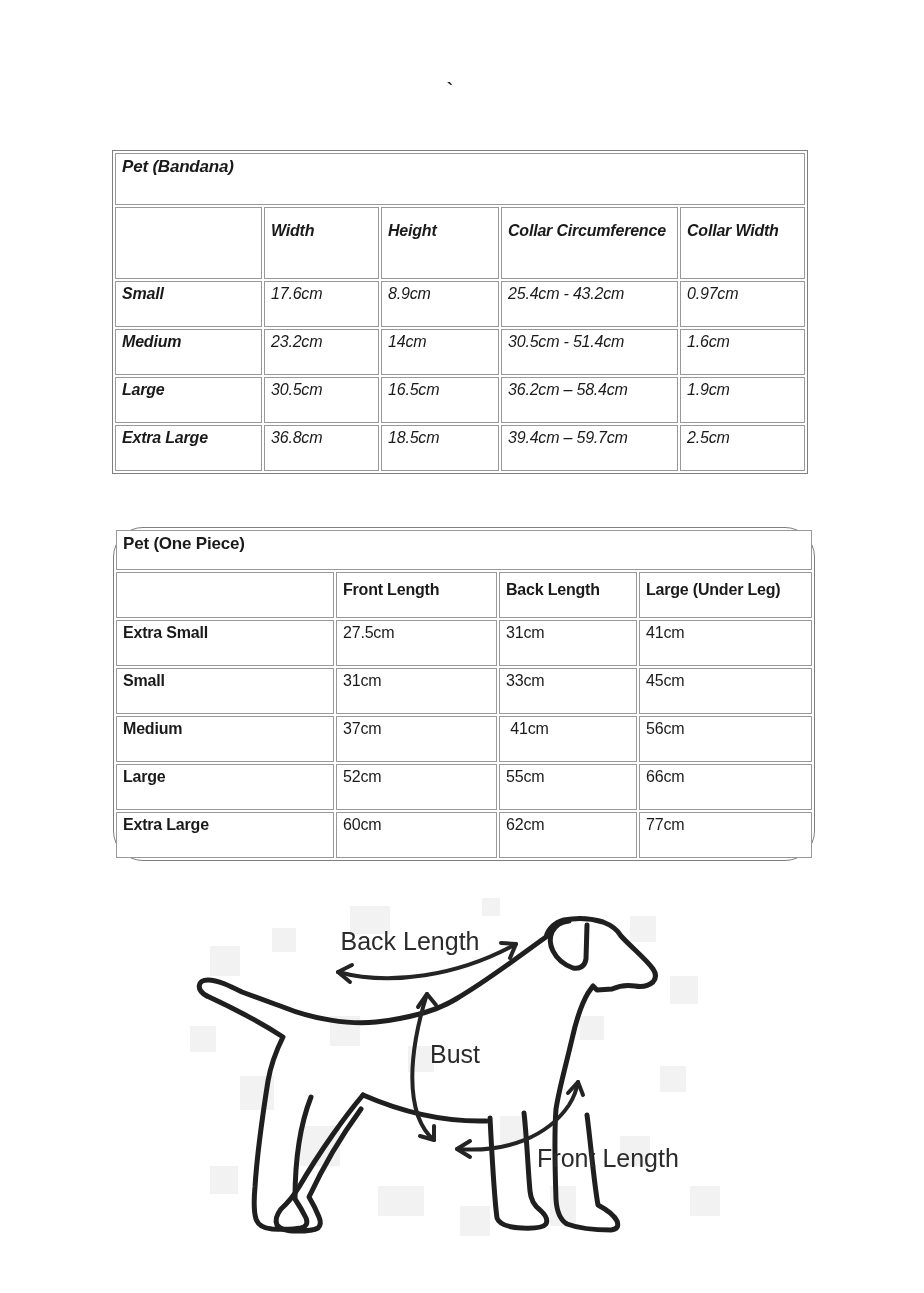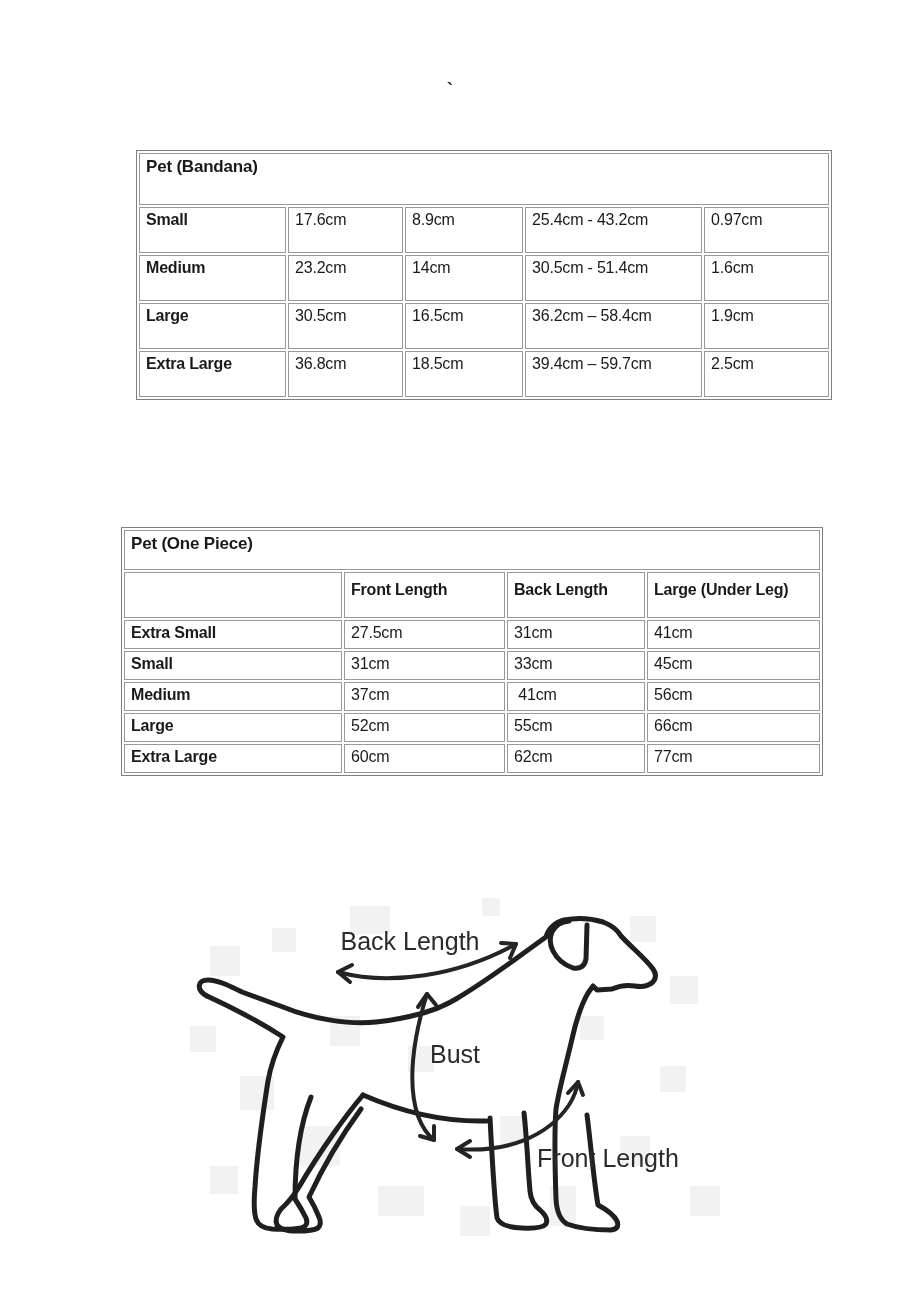--- a/index.html
+++ b/index.html
@@ -14,29 +14,29 @@
     position:absolute;border-collapse:separate;border-spacing:2px;
     border:1px solid #7f7f7f;table-layout:fixed;background:#ffffff;
   }
   table.sizetable td{
     border:1px solid #999999;vertical-align:top;box-sizing:border-box;
     padding:3px 6px;font-size:16px;letter-spacing:-0.2px;white-space:pre-wrap;
     overflow:hidden;color:#1a1a1a;background:#ffffff;
   }
   td.bold{font-weight:bold;}
   
-  #table-bandana{left:136px;top:150px;width:682px;}
+  #table-bandana{left:112px;top:150px;width:682px;font-style:italic;}
   #table-bandana tr.title-row td{height:52px;font-size:17px;}
   #table-bandana tr.header-row td{height:72px;padding-top:14px;}
   #table-bandana tr.data-row td{height:46px;}
   
-  #table-onepiece{left:121px;top:527px;width:690px;}
+  #table-onepiece{left:113px;top:527px;width:690px;border-radius:30px;}
   #table-onepiece tr.title-row td{height:40px;font-size:17px;}
   #table-onepiece tr.header-row td{height:46px;padding-top:8px;}
-  #table-onepiece tr.data-row td{height:29px;}
+  #table-onepiece tr.data-row td{height:46px;}
   
   #dog-figure{position:absolute;left:150px;top:888px;width:600px;height:400px;}
   #dog-figure svg{display:block;}
   .sketch{fill:none;stroke:#1f1f1f;stroke-width:5;stroke-linecap:round;stroke-linejoin:round;}
   .arrow{fill:none;stroke:#242424;stroke-width:4;stroke-linecap:round;stroke-linejoin:round;}
   .wm{fill:#f2f2f2;}
   .diagram-label{
     font-family:"Liberation Sans",sans-serif;font-size:25px;fill:#2b2b2b;
   }
 </style>
@@ -49,20 +49,27 @@
   <colgroup>
     <col style="width:147px">
       <col style="width:115px">
       <col style="width:118px">
       <col style="width:177px">
       <col style="width:125px">
   </colgroup>
   <tbody>
       <tr class="title-row">
     <td colspan="5" class="bold">Pet (Bandana)</td>
+  </tr>
+  <tr class="header-row">
+    <td class="bold"></td>
+    <td class="bold">Width</td>
+    <td class="bold">Height</td>
+    <td class="bold">Collar Circumference</td>
+    <td class="bold">Collar Width</td>
   </tr>
   <tr class="data-row">
     <td class="bold">Small</td>
     <td>17.6cm</td>
     <td>8.9cm</td>
     <td>25.4cm - 43.2cm</td>
     <td>0.97cm</td>
   </tr>
   <tr class="data-row">
     <td class="bold">Medium</td>

